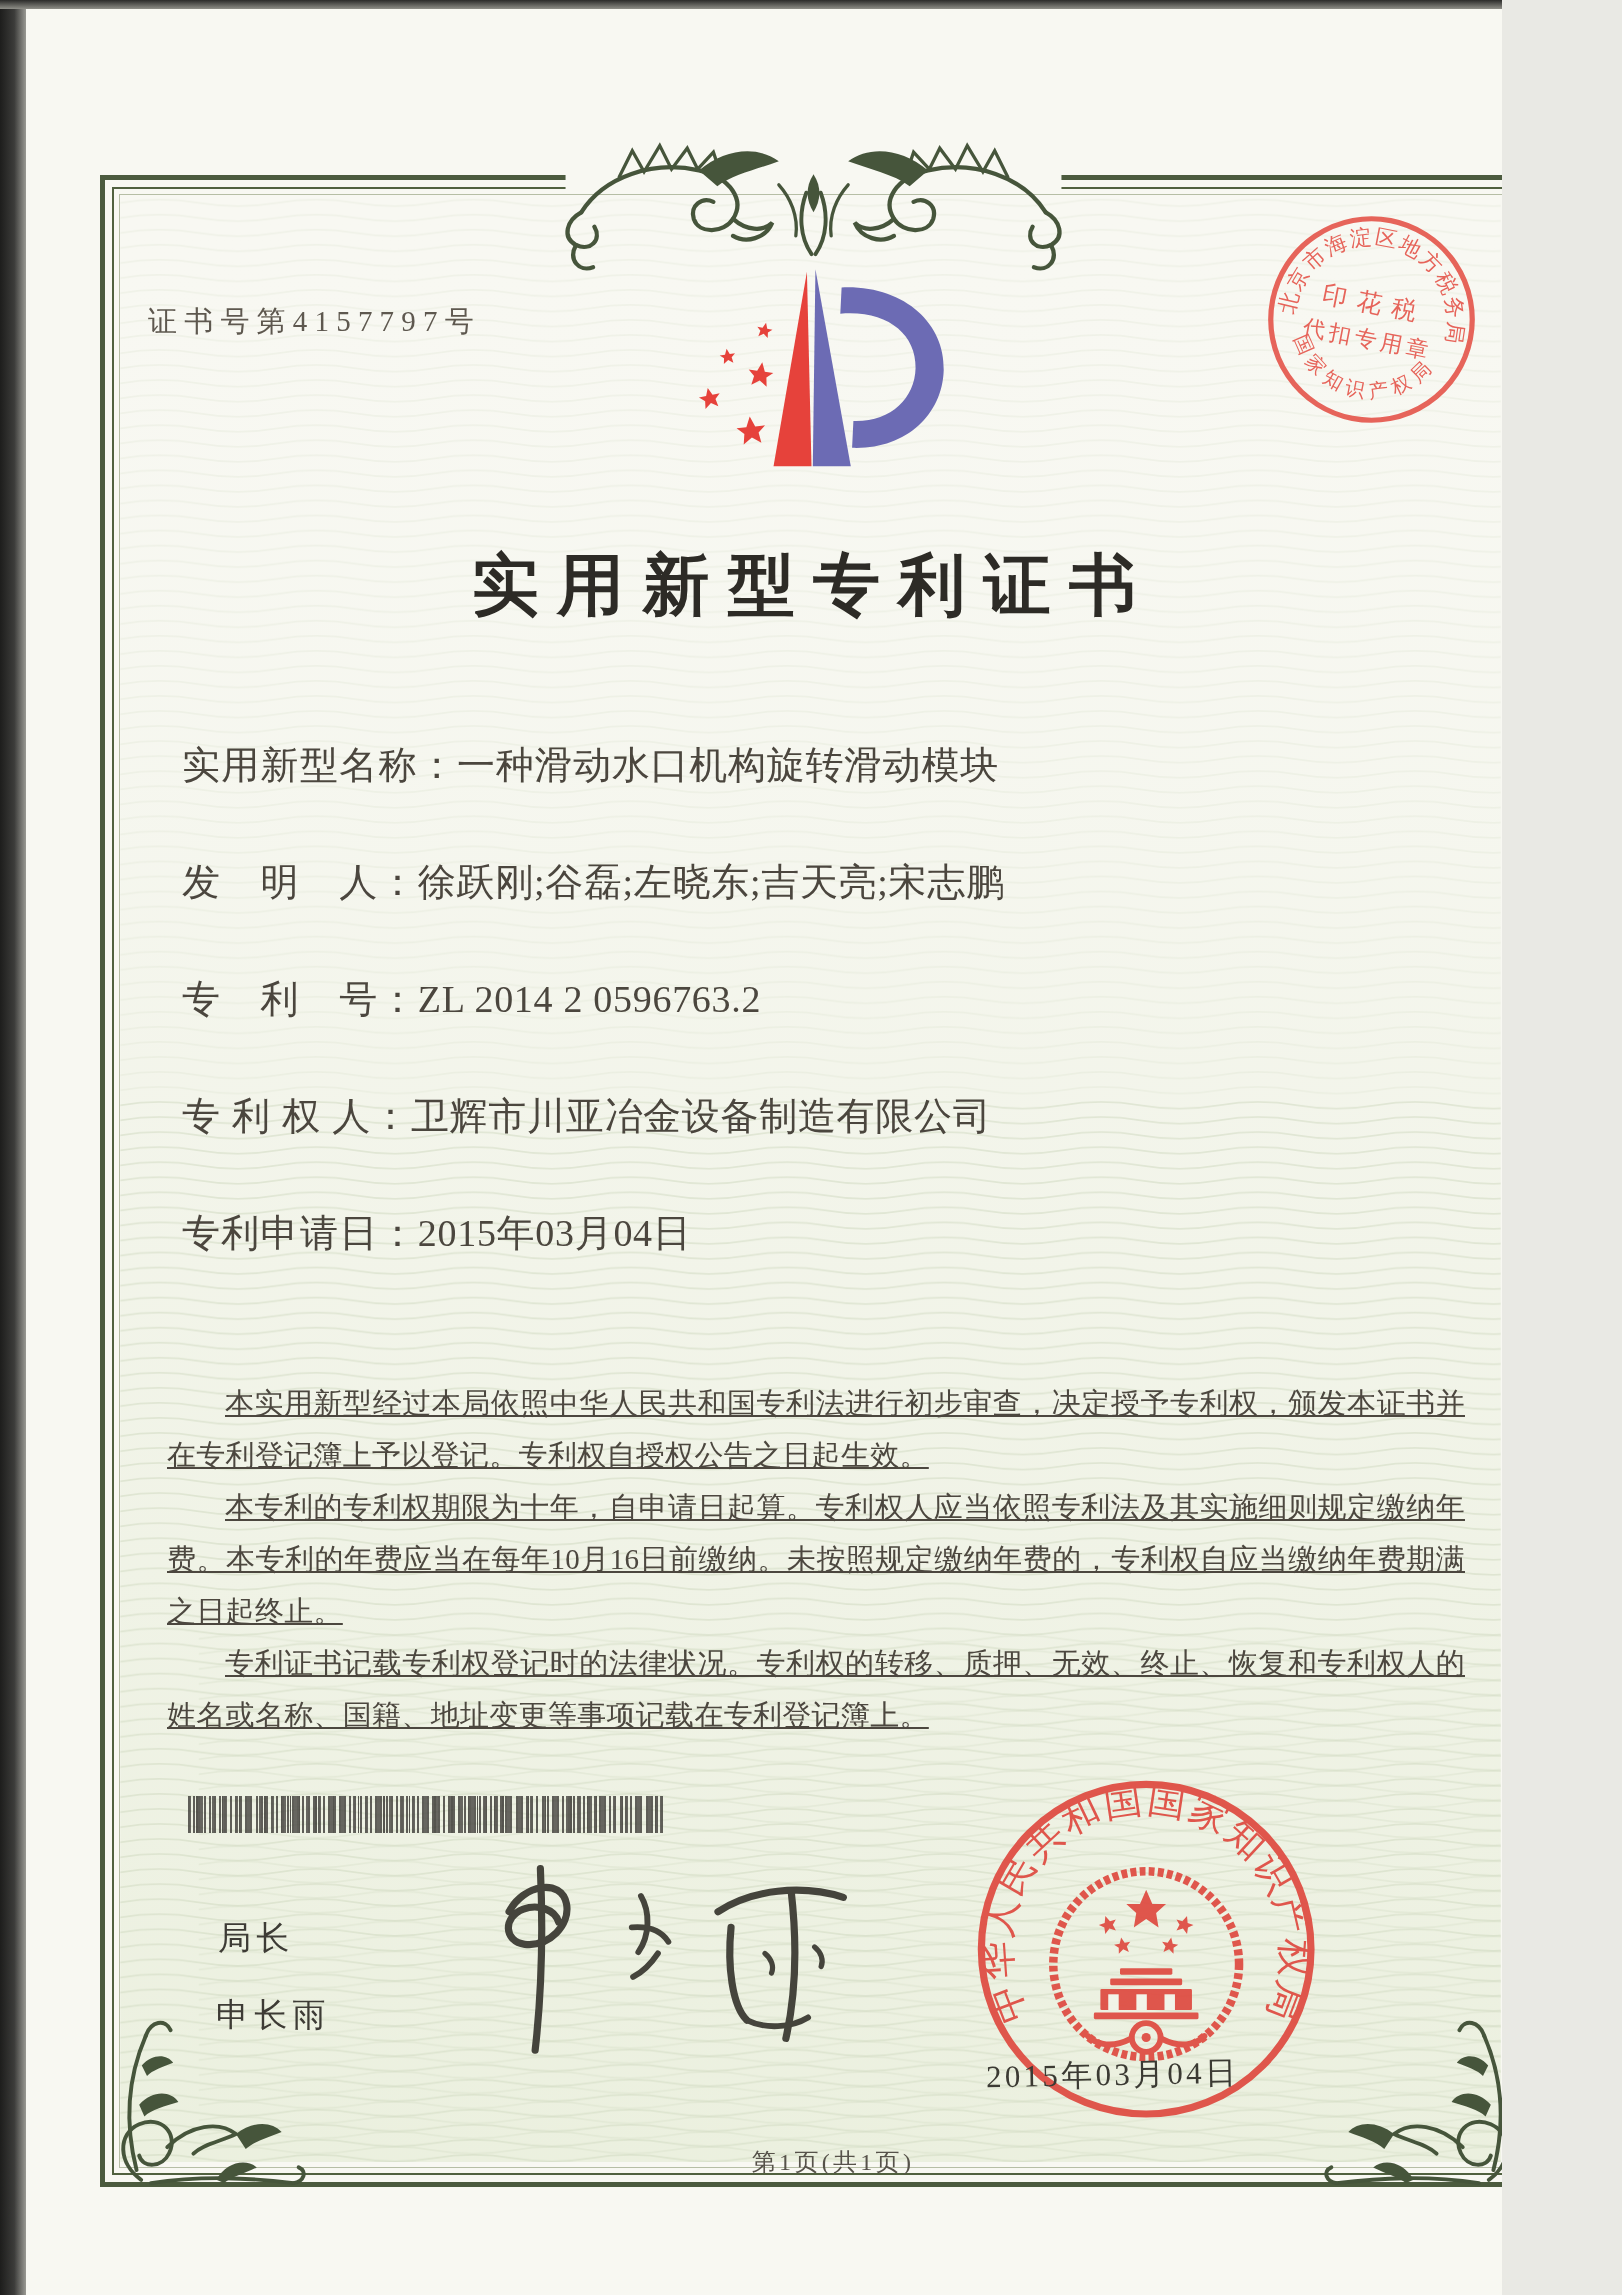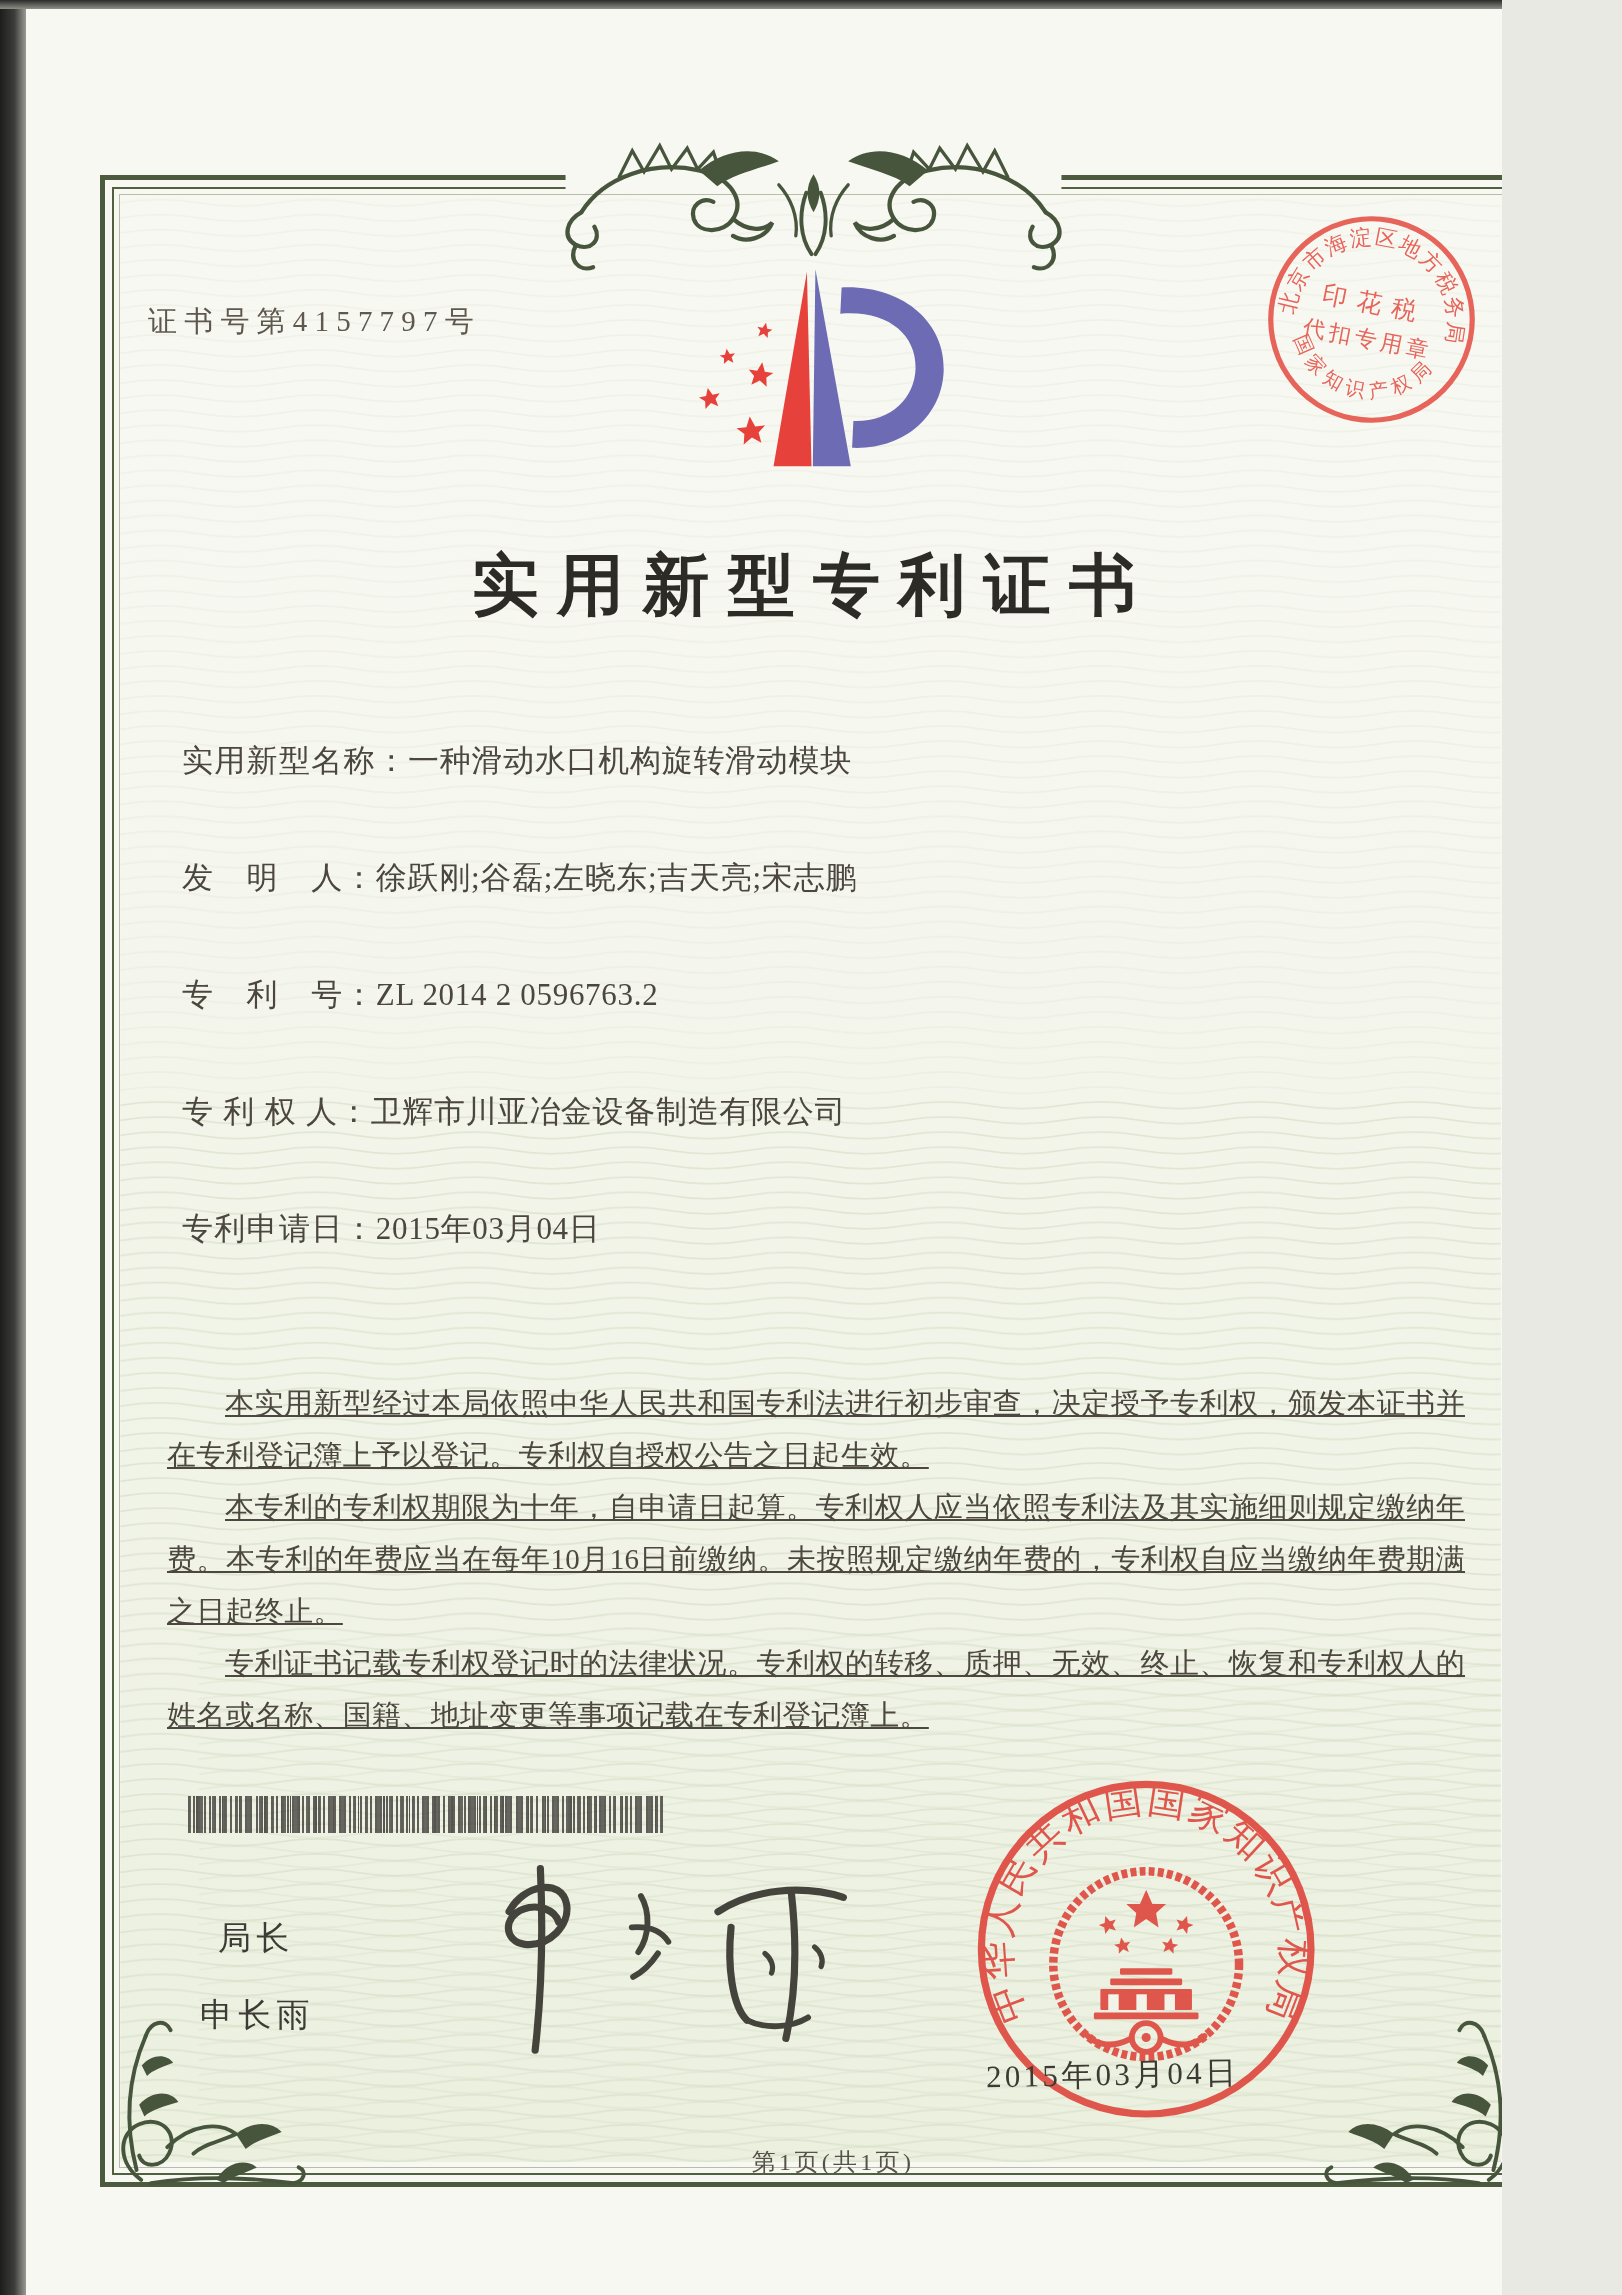--- a/index.html
+++ b/index.html
@@ -20,33 +20,33 @@
   .ornament-top{position:absolute;left:542px;top:114px;width:543px;height:177px;z-index:3;}
   .corner-sw{position:absolute;left:105px;top:1987px;width:203px;height:200px;z-index:3;}
   .corner-se{position:absolute;left:1322px;top:1987px;width:203px;height:200px;z-index:3;transform:scaleX(-1);}
   .cert-no{position:absolute;left:148px;top:302px;z-index:2;
     font-size:29px;letter-spacing:7.2px;color:#5e584f;}
   .logo{position:absolute;left:674px;top:260px;width:275px;height:216px;z-index:2;}
   .tax-stamp{position:absolute;left:1259px;top:207px;width:225px;height:225px;z-index:2;transform:rotate(11deg);opacity:.92;}
   .doc-title{position:absolute;left:100px;top:509px;width:1426px;z-index:2;
     text-align:center;font-size:67px;font-weight:700;letter-spacing:18.3px;color:#2d2b26;margin-top:31px;}
   .fields{position:absolute;left:182px;top:740px;width:1282px;z-index:2;}
-  .field-row{height:42px;margin-bottom:75px;font-size:31px;color:#4b463e;white-space:nowrap;}
+  .field-row{height:42px;margin-bottom:75px;font-size:38px;color:#4b463e;white-space:nowrap;}
   .field-label{letter-spacing:1.3px;}
   .field-value{letter-spacing:0.7px;}
   .paragraphs{position:absolute;left:167px;top:1377px;width:1298px;z-index:2;
     font-size:29px;line-height:52px;color:#4c473f;text-align:justify;letter-spacing:0.3px;}
   .paragraphs p{margin:0;text-indent:2em;text-decoration:underline;}
   .barcode{position:absolute;left:188px;top:1796px;width:475px;height:37px;z-index:2;opacity:.82;
     background:
       repeating-linear-gradient(90deg,#403e3a 0 2px,transparent 2px 5.2px),
       repeating-linear-gradient(90deg,#4a4844 0 3.3px,transparent 3.3px 11.8px),
       repeating-linear-gradient(90deg,#35332f 0 1.3px,transparent 1.3px 8.5px);}
   .signer-title{position:absolute;left:218px;top:1916px;z-index:2;font-size:33px;letter-spacing:5.2px;color:#3d3b35;}
-  .signer-name{position:absolute;left:200px;top:1993px;z-index:2;font-size:33px;letter-spacing:5.2px;color:#3d3b35;}
+  .signer-name{position:absolute;left:216px;top:1993px;z-index:2;font-size:33px;letter-spacing:5.2px;color:#3d3b35;}
   .signature{position:absolute;left:425px;top:1849px;width:458px;height:222px;z-index:2;}
   .office-seal{position:absolute;left:965px;top:1768px;width:363px;height:363px;z-index:2;opacity:.93;}
   .seal-date{position:absolute;left:986px;top:2054px;z-index:4;
     font-size:31px;letter-spacing:3.3px;color:#3b3a33;transform:rotate(-1deg);}
   .page-footer{position:absolute;left:100px;top:2146px;width:1426px;z-index:2;
     text-align:center;font-size:24px;letter-spacing:3.3px;color:#56524a;padding-left:20px;}
 </style>
 </head>
 <body>
 

